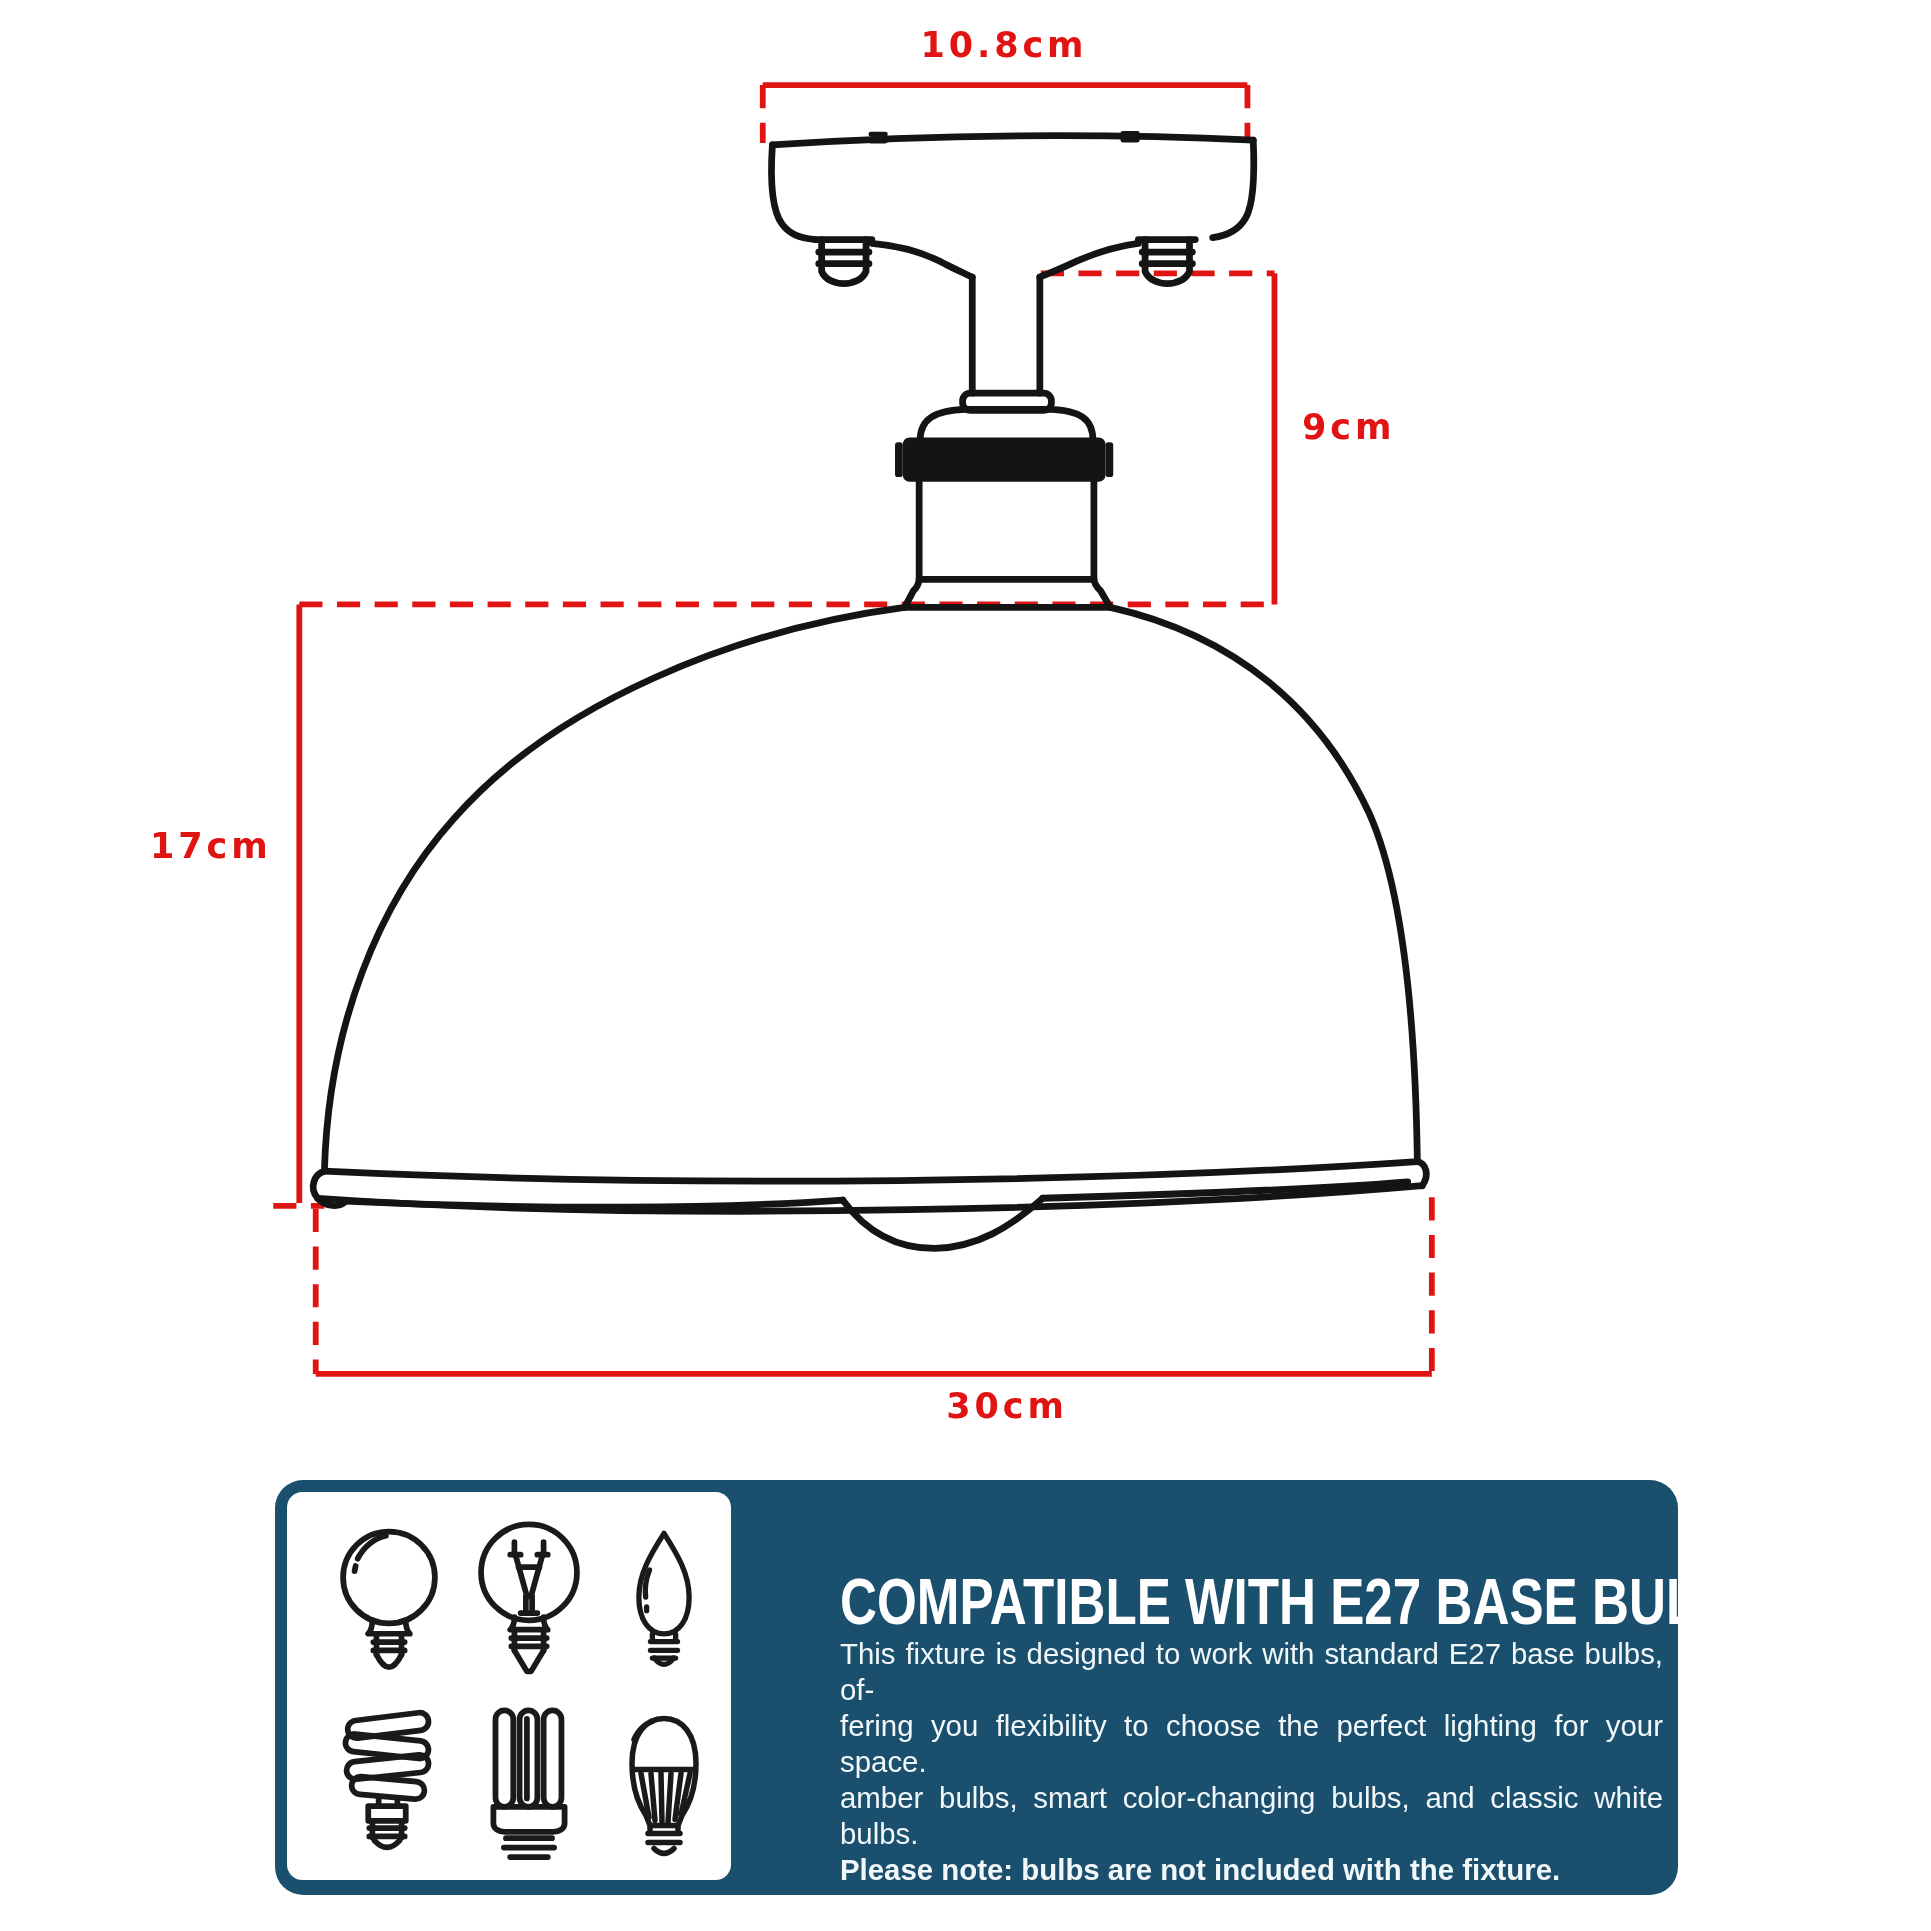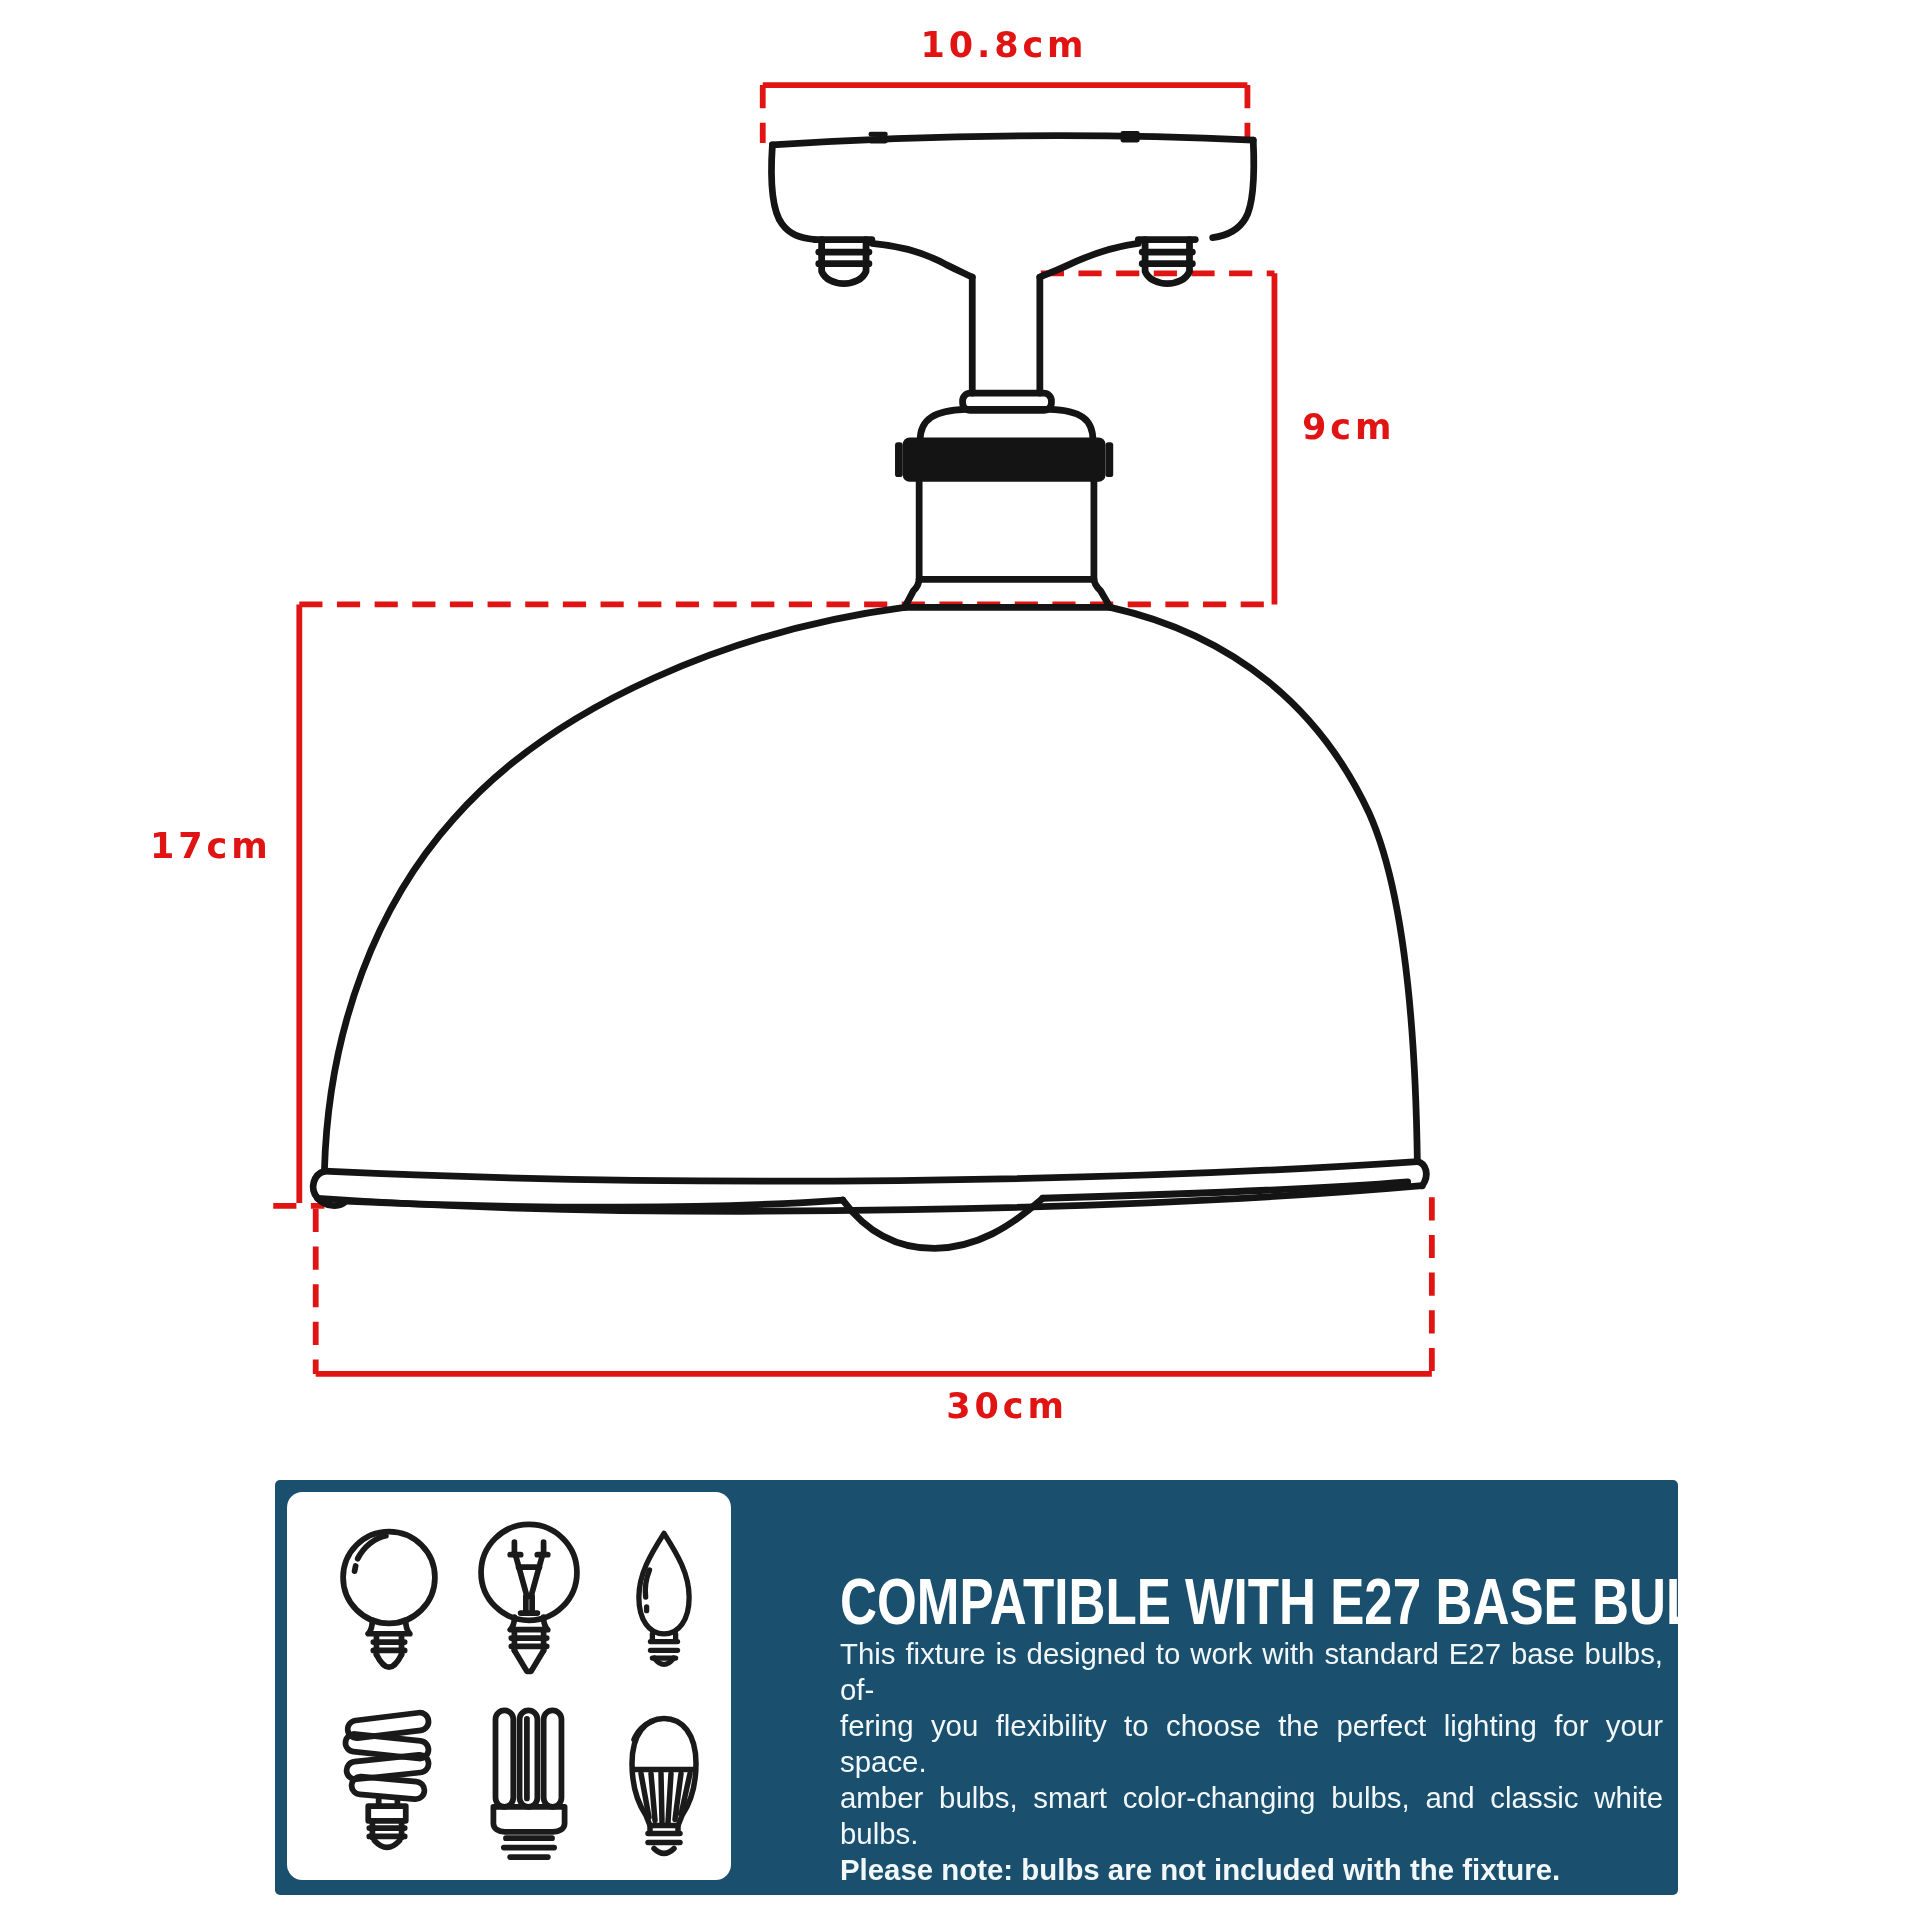--- a/index.html
+++ b/index.html
@@ -19,21 +19,21 @@
   .red-solid{stroke:var(--dimension-red);stroke-width:6;fill:none;}
   .red-dash{stroke:var(--dimension-red);stroke-width:6;fill:none;stroke-dasharray:24 15;}
   .dim-label{
     position:absolute;color:var(--dimension-red);
     font-size:35px;font-weight:600;letter-spacing:3.9px;white-space:nowrap;
   }
   .center{text-align:center;}
   #label-shade-height{text-align:right;}
   #info-panel{
     position:absolute;left:275px;top:1480px;width:1403px;height:415px;
-    background:var(--panel-blue);border-radius:5px;
+    background:var(--panel-blue);border-radius:28px;
   }
   #bulb-box{
     position:absolute;left:11.6px;top:11.6px;width:444px;height:388px;
     background:#fff;border-radius:15.4px;
   }
   .bulb-icon{position:absolute;}
   .b{stroke:#1a1a1a;stroke-width:5.5;fill:none;stroke-linecap:round;stroke-linejoin:round;}
   #panel-heading{
     position:absolute;left:565px;top:85px;width:1081px;
     color:#fff;font-family:"Liberation Sans",sans-serif;

